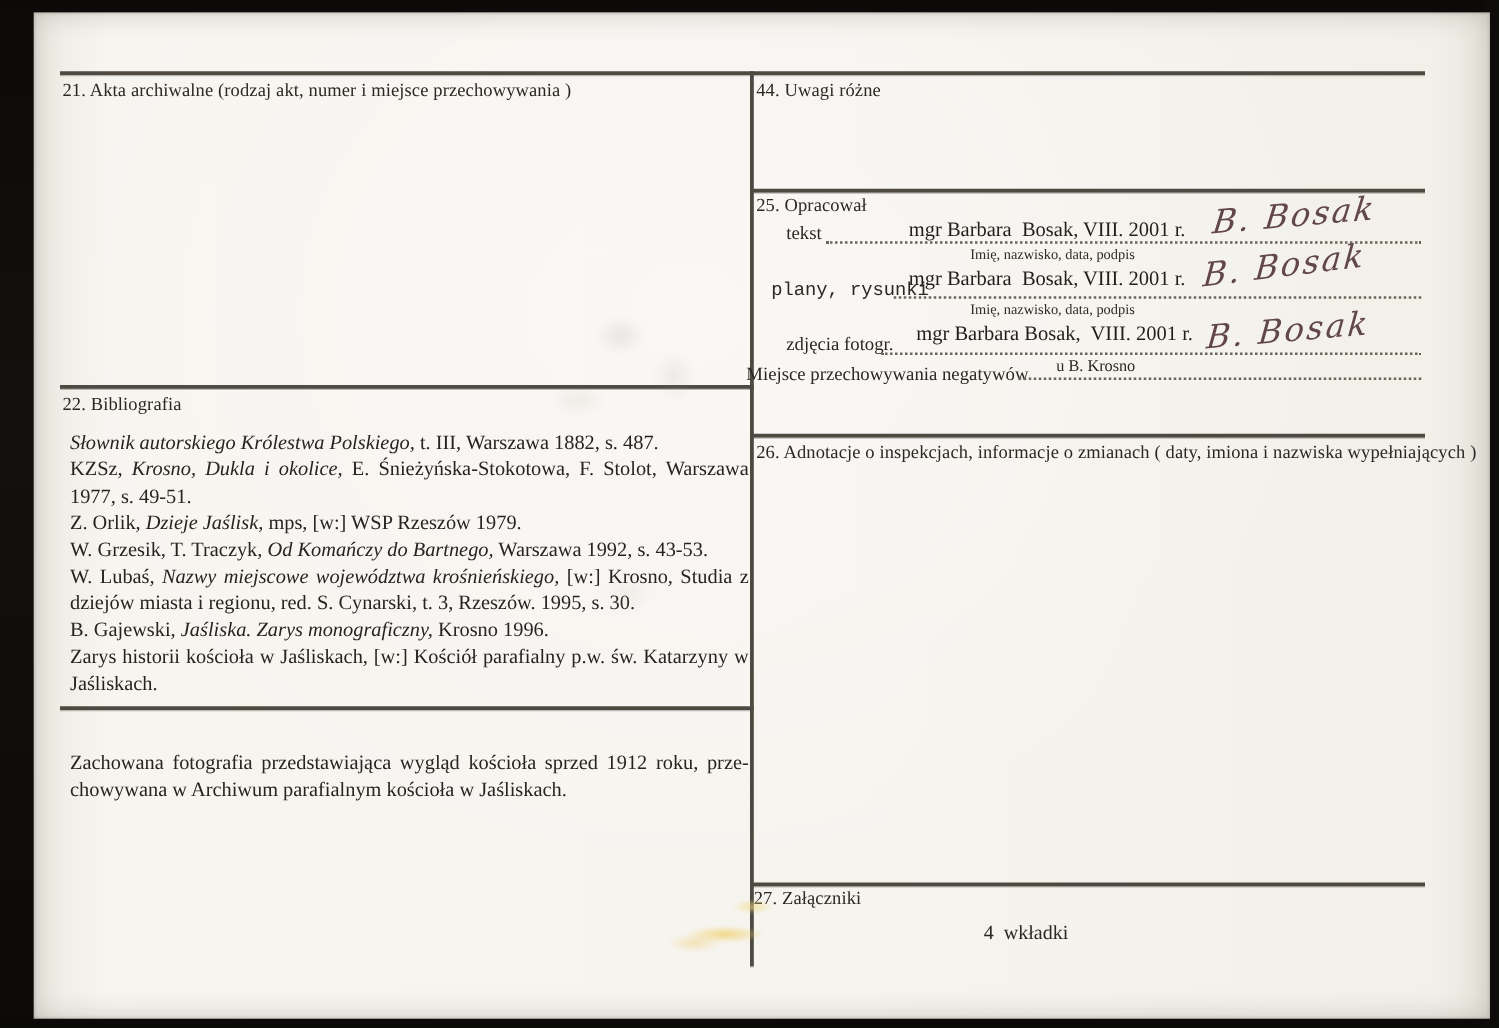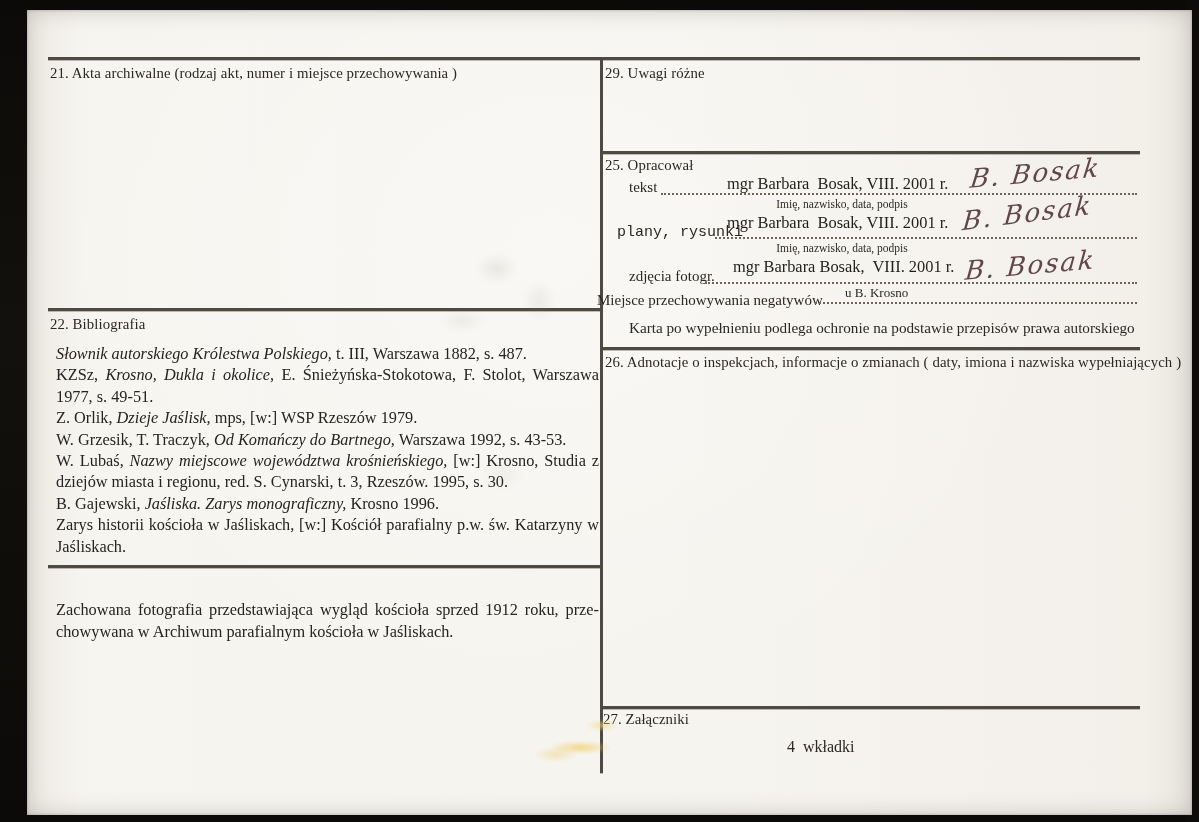--- a/index.html
+++ b/index.html
@@ -113,21 +113,21 @@
         <div class="bib-entry"><span>KZSz, </span><i>Krosno, Dukla i okolice,</i><span> E. Śnieżyńska-Stokotowa, F. Stolot, Warszawa 1977, s. 49-51.</span></div>
         <div class="bib-entry"><span>Z. Orlik, </span><i>Dzieje Jaślisk,</i><span> mps, [w:] WSP Rzeszów 1979.</span></div>
         <div class="bib-entry"><span>W. Grzesik, T. Traczyk, </span><i>Od Komańczy do Bartnego,</i><span> Warszawa 1992, s. 43-53.</span></div>
         <div class="bib-entry"><span>W. Lubaś, </span><i>Nazwy miejscowe województwa krośnieńskiego,</i><span> [w:] Krosno, Studia z dziejów miasta i regionu, red. S. Cynarski, t. 3, Rzeszów. 1995, s. 30.</span></div>
         <div class="bib-entry"><span>B. Gajewski, </span><i>Jaśliska. Zarys monograficzny,</i><span> Krosno 1996.</span></div>
         <div class="bib-entry"><span>Zarys historii kościoła w Jaśliskach, [w:] Kościół parafialny p.w.  św. Katarzyny w Jaśliskach.</span></div>
       </div>
 
     <div class="txt" id="b23">Zachowana fotografia przedstawiająca wygląd kościoła sprzed 1912 roku, prze-chowywana w Archiwum parafialnym kościoła w Jaśliskach.</div>
 
-    <div class="txt sec-title" id="t24">29. Uwagi różne</div>
+    <div class="txt sec-title" id="t24">44. Uwagi różne</div>
 
     <div class="txt sec-title" id="t25">25. Opracował</div>
 
     <div class="txt flabel" id="lab1">tekst</div>
     <div class="txt typed" id="typed1">mgr Barbara  Bosak, VIII. 2001 r.</div>
     <div class="dotline" id="dot1"></div>
     <div class="signature" id="sig1">B. Bosak</div>
     <div class="txt caption" id="cap1">Imię, nazwisko, data, podpis</div>
 
     <div class="txt flabel" id="lab2">plany, rysunki</div>
@@ -138,21 +138,20 @@
 
     <div class="txt flabel" id="lab3">zdjęcia fotogr.</div>
     <div class="txt typed" id="typed3">mgr Barbara Bosak,  VIII. 2001 r.</div>
     <div class="dotline" id="dot3"></div>
     <div class="signature" id="sig3">B. Bosak</div>
 
     <div class="txt flabel" id="lab4">Miejsce przechowywania negatywów</div>
     <div class="txt" id="uval">u B. Krosno</div>
     <div class="dotline" id="dot4"></div>
 
-    <div class="txt" id="copy">Karta po wypełnieniu podlega ochronie na podstawie przepisów prawa autorskiego</div>
 
     <div class="txt sec-title" id="t26">26. Adnotacje o inspekcjach, informacje o zmianach ( daty, imiona i nazwiska wypełniających )</div>
 
     <div class="txt sec-title" id="t27">27. Załączniki</div>
     <div class="txt" id="att">4  wkładki</div>
 
     <div class="stain" id="stain-yellow"></div>
     <div class="stain" id="smudge-gray"></div>
     <div class="stain" id="smudge-right"></div>
   </div>

